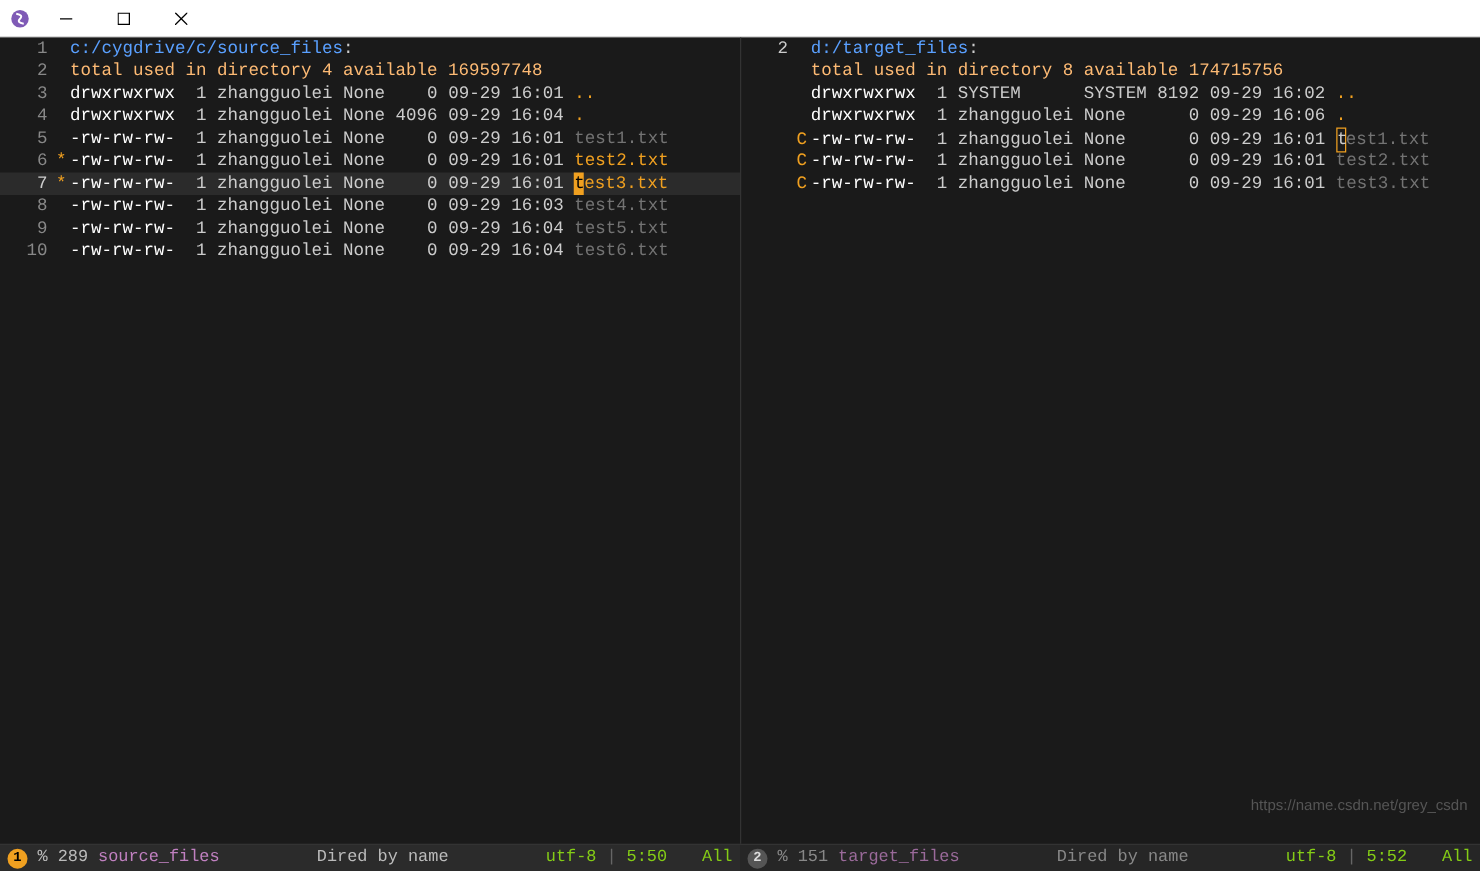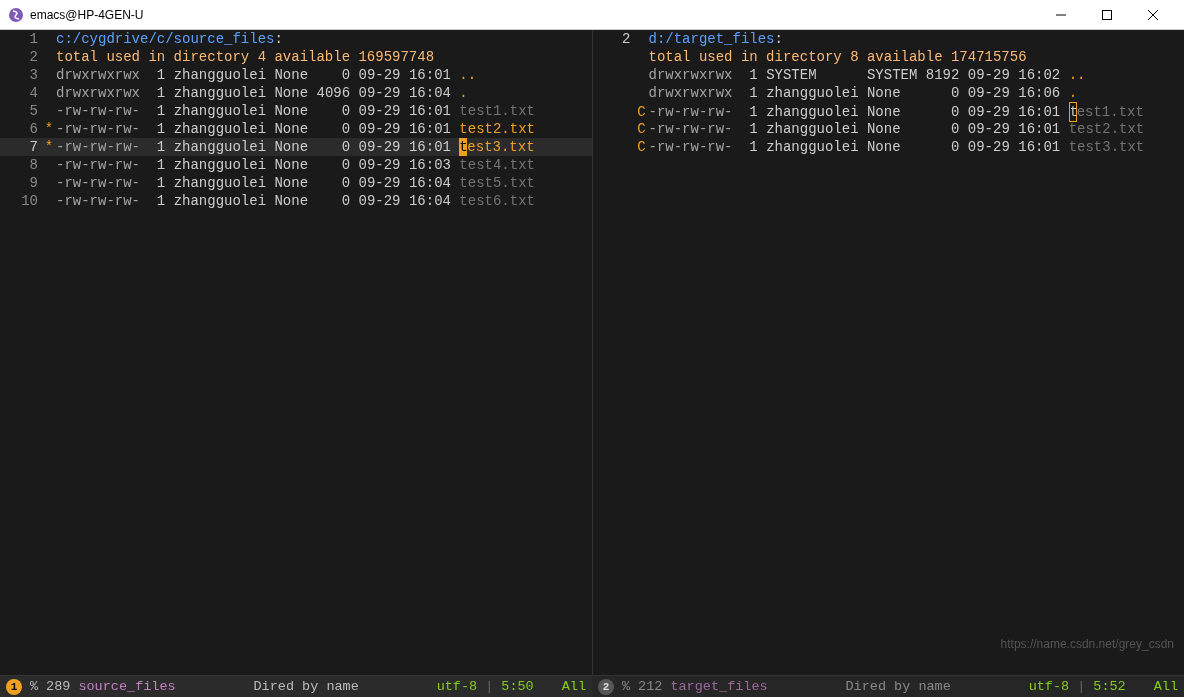--- a/index.html
+++ b/index.html
@@ -69,21 +69,21 @@
   .mark-col {
     display: inline-block;
     width: 14px;
     text-align: center;
     color: #f0a020;
   }
   .row { height: 18px; }
   .path { color: #5aa0ff; }
   .colon { color: #ccc; }
   .totals { color: #fdba74; }
-  .perm { color: #a3a3a3; }
+  .perm { color: #ffffff; }
   .links, .owner, .group, .size, .date, .time { color: #ccc; }
   .fname { color: #737373; }
   .fname.dir { color: #f0a020; }
   .fname.marked { color: #f0a020; }
   .row.current-line { background: #2b2b2b; }
   .cursor {
     background: #f0a020;
     color: #000;
     display: inline-block;
     width: 8px;
@@ -129,21 +129,20 @@
 </head>
 <body>
 
 <div class="titlebar">
   <span class="app-icon">
     <svg width="16" height="16" viewBox="0 0 16 16">
         <circle cx="8" cy="8" r="7" fill="#7f5ab6"></circle>
         <path d="M5 4 Q11 5 8 8 Q5 11 11 12" stroke="#fff" stroke-width="1.5" fill="none"></path>
       </svg>
   </span>
-  <span class="title">emacs@HP-4GEN-U</span>
   <div class="win-controls">
     <div class="win-btn">
       <svg width="10" height="10">
           <line x1="0" y1="5" x2="10" y2="5" stroke="#000" stroke-width="1"></line>
         </svg>
     </div>
     <div class="win-btn">
       <svg width="10" height="10">
           <rect x="0.5" y="0.5" width="9" height="9" fill="none" stroke="#000" stroke-width="1"></rect>
         </svg>
@@ -178,21 +177,21 @@
     <span class="spacer"></span>
     <span class="enc">utf-8</span>
     <span class="sep">|</span>
     <span class="pos">5:50</span>
     <span class="spacer" style="flex:0 0 12px"></span>
     <span class="pct">All</span>
   </div>
   <div class="modeline inactive">
     <span class="badge" style="background:#555;color:#ddd">2</span>
     <span>%</span>
-    <span>212</span>
+    <span>151</span>
     <span class="bufname">target_files</span>
     <span class="spacer"></span>
     <span>Dired by name</span>
     <span class="spacer"></span>
     <span class="enc">utf-8</span>
     <span class="sep">|</span>
     <span class="pos">5:52</span>
     <span class="spacer" style="flex:0 0 12px"></span>
     <span class="pct">All</span>
   </div>

